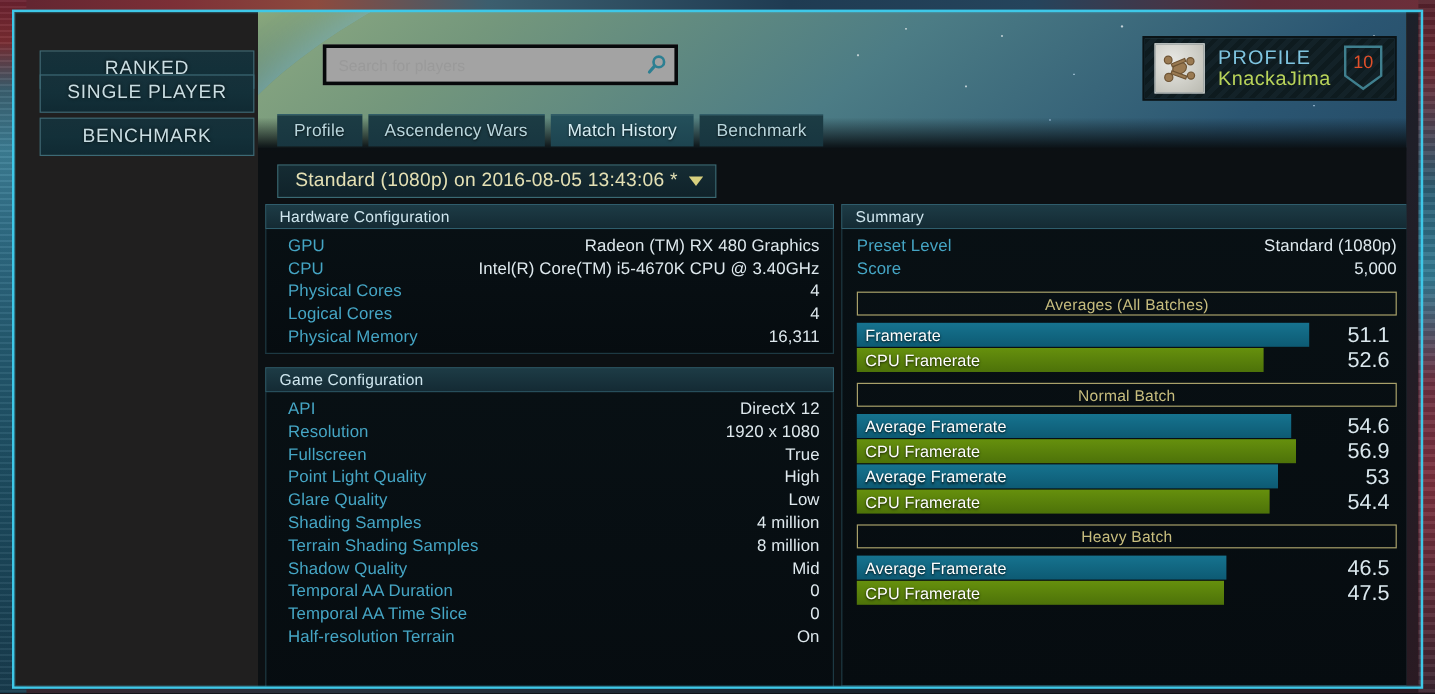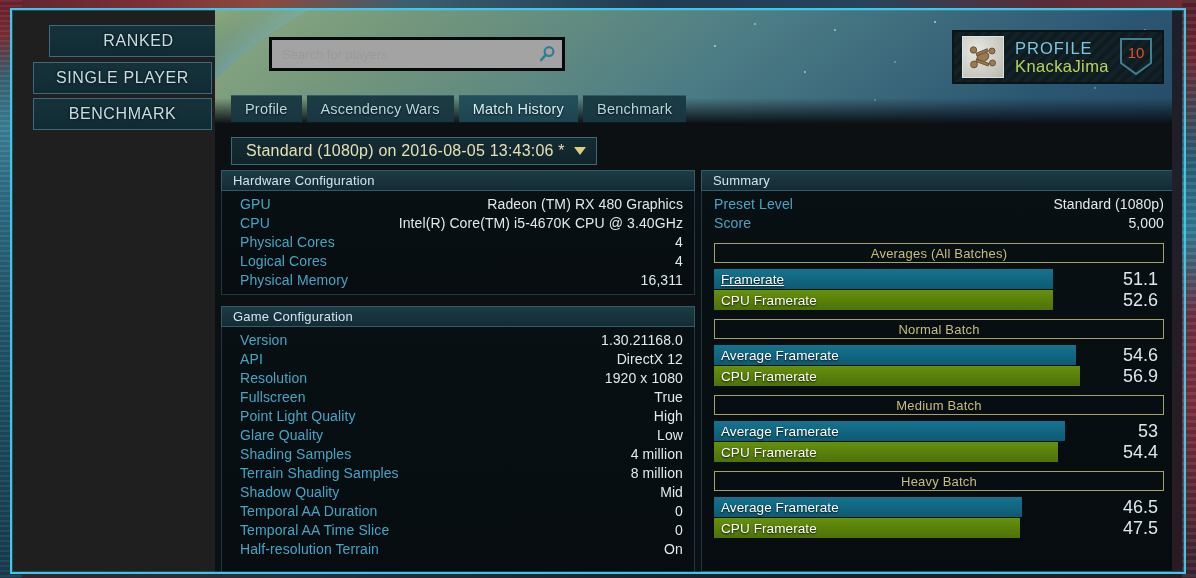--- a/index.html
+++ b/index.html
@@ -59,21 +59,21 @@
   }
   .menu-btn {
     position:absolute; left:21px; width:179px; height:32px;
     background: linear-gradient(180deg,#16313a 0%,#133039 50%,#102a33 100%);
     border:1px solid #3c6a76;
     color:#c9dde2;
     font-size:16px; letter-spacing:.6px;
     display:flex; align-items:center; justify-content:center;
     text-shadow: 0 0 3px rgba(0,0,0,.8);
   }
-  .menu-btn:nth-of-type(1){ top:15px;margin-left:16px; }
+  .menu-btn:nth-of-type(1){ top:32px; }
   .menu-btn.b2 { top:52px; }
   .menu-btn.b3 { top:88px; }
 
   
   .main {
     position:absolute; left:215px; top:10px; width:957px; height:562px;
     overflow:hidden;
     background:#0c1013;
   }
 
@@ -298,24 +298,20 @@
             </div>
         </div>
       </div>
 
       <div style="height:11px;"></div>
 
       <div>
         <div class="panel-head">Game Configuration</div>
         <div class="panel-body" style="height:265px;">
           <div class="kv">
-              <span class="k">Version</span>
-              <span class="v">1.30.21168.0</span>
-            </div>
-          <div class="kv">
               <span class="k">API</span>
               <span class="v">DirectX 12</span>
             </div>
           <div class="kv">
               <span class="k">Resolution</span>
               <span class="v">1920 x 1080</span>
             </div>
           <div class="kv">
               <span class="k">Fullscreen</span>
               <span class="v">True</span>
@@ -364,39 +360,38 @@
             <span class="k">Preset Level</span>
             <span class="v">Standard (1080p)</span>
           </div>
         <div class="kv">
             <span class="k">Score</span>
             <span class="v">5,000</span>
           </div>
 
         <div class="batch-head">Averages (All Batches)</div>
         <div class="bar-row">
-          <div class="bar gpu" style="width:339px;text-decoration:underline;">Framerate</div>
+          <div class="bar gpu" style="width:377px;">Framerate</div>
           <div class="bar-val">51.1</div>
         </div>
         <div class="bar-row">
           <div class="bar cpu" style="width:339px;">CPU Framerate</div>
           <div class="bar-val">52.6</div>
         </div>
 
         <div class="batch-head">Normal Batch</div>
         <div class="bar-row">
           <div class="bar gpu" style="width:362px;">Average Framerate</div>
           <div class="bar-val">54.6</div>
         </div>
         <div class="bar-row">
           <div class="bar cpu" style="width:366px;">CPU Framerate</div>
           <div class="bar-val">56.9</div>
         </div>
 
-        <div class="batch-head">Medium Batch</div>
         <div class="bar-row">
           <div class="bar gpu" style="width:351px;">Average Framerate</div>
           <div class="bar-val">53</div>
         </div>
         <div class="bar-row">
           <div class="bar cpu" style="width:344px;">CPU Framerate</div>
           <div class="bar-val">54.4</div>
         </div>
 
         <div class="batch-head">Heavy Batch</div>

